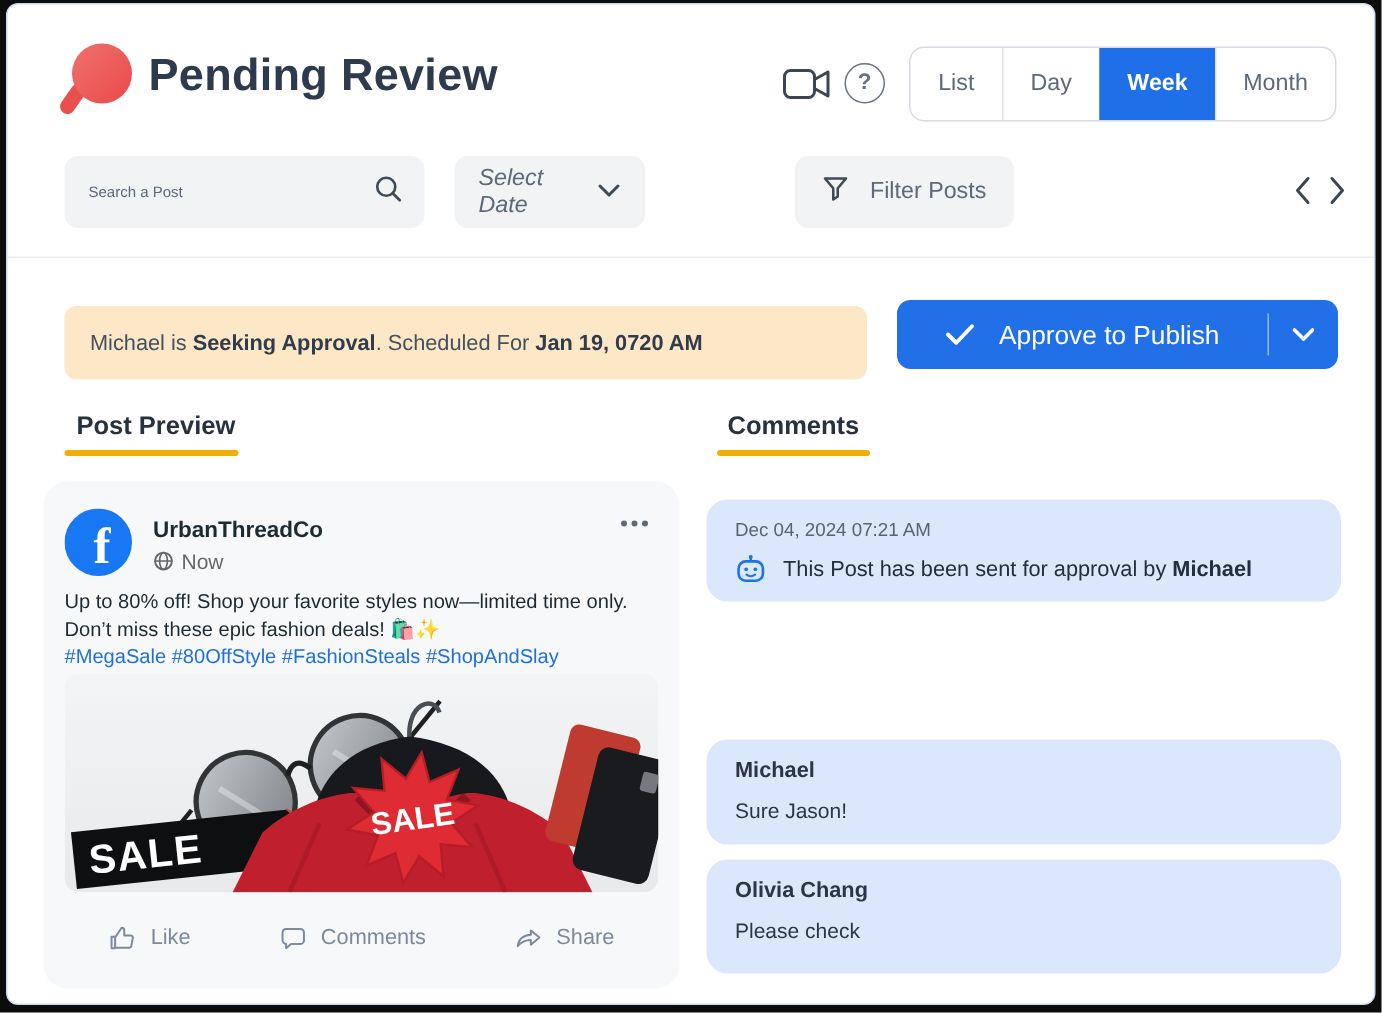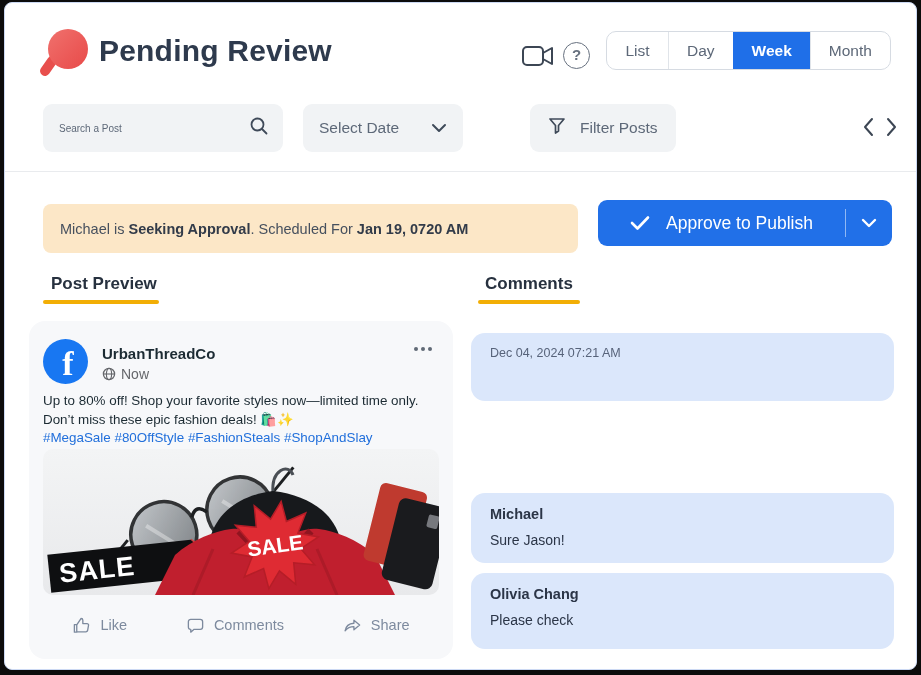--- a/index.html
+++ b/index.html
@@ -7,35 +7,35 @@
   body { background:#0c0c0c; font-family:"Liberation Sans", sans-serif; position:relative; overflow:hidden; }
   .card { position:absolute; left:4px; top:2px; width:913px; height:668px; background:#fff;
           border:1.5px solid #ccd9f3; border-radius:8px; overflow:hidden; }
 
   
   .app-icon { position:absolute; left:33px; top:22px; width:54px; height:56px; }
   .page-title { position:absolute; left:94px; top:31px; font-size:30px; font-weight:700; color:#2e3a4d; letter-spacing:.2px; }
   .video-icon { position:absolute; left:516px; top:40px; width:34px; height:26px; cursor:pointer; }
   .help-icon { position:absolute; left:558px; top:39px; width:27px; height:27px; border:1.7px solid #67717f;
                border-radius:50%; color:#67717f; font-size:15px; font-weight:700; text-align:center; line-height:24px; cursor:pointer; }
-  .segmented { position:absolute; left:601px; top:28px; height:39px; display:flex; border:1px solid #d6dbe2;
+  .segmented { position:absolute; left:601px; top:28px; height:50px; display:flex; border:1px solid #d6dbe2;
                border-radius:10px; overflow:hidden; background:#fff; }
   .seg { min-width:61px; padding:0 18px; display:flex; align-items:center; justify-content:center;
          font-size:15.5px; color:#5d6878; border-left:1px solid #e0e4e9; cursor:pointer; }
   .seg:first-child { border-left:none; }
   .seg.active { background:#1f6fe8; color:#fff; font-weight:700; border-left-color:#1f6fe8; }
 
   
   .tool-box { position:absolute; top:101px; height:48px; background:#f1f3f5; border-radius:9px;
               display:flex; align-items:center; color:#5d6878; font-size:15.5px; }
   .search-box { left:38px; width:240px; padding:0 14px 0 16px; }
   .search-box input { flex:1; border:none; background:transparent; outline:none; font-size:10px;
                       color:#3f4a59; font-family:inherit; }
   .search-box input::placeholder { color:#5d6878; opacity:1; }
-  .date-box { left:298px; width:160px; padding:18px 16px; justify-content:space-between; cursor:pointer; }
+  .date-box { left:298px; width:127px; padding:18px 16px; justify-content:space-between; cursor:pointer;font-style:italic; }
   .filter-box { left:477px; width:146px; padding:0 18px; gap:14px; cursor:pointer;margin-left:48px; }
   .pager { position:absolute; left:856px; top:113px; display:flex; gap:10px; }
   .pager svg { cursor:pointer; }
   .divider { position:absolute; left:0; right:0; top:168px; height:1px; background:#e9ebee; }
 
   
   .banner { position:absolute; left:38px; top:201px; width:535px; height:49px; background:#fce7c7;
             border-radius:8px; display:flex; align-items:center; padding:0 17px; font-size:14.5px; color:#46505e; white-space:pre-wrap; }
   .banner b { color:#323b49; }
   .approve-btn { position:absolute; left:593px; top:197px; width:294px; height:46px; background:#2170e8;
@@ -261,20 +261,31 @@
         <svg width="19" height="19" viewBox="0 0 20 20">
           <path d="M11.5 4.5 L17.5 9.5 L11.5 14.5 V11.2 C7 11.2 4.2 13 2.2 15.6 C3 10.6 6 7.9 11.5 7.6 Z" fill="none" stroke="#7d8a9e" stroke-width="1.4" stroke-linejoin="round"></path>
         </svg>
         <span>Share</span>
       </div>
     </div>
   </div>
 
   <div class="bubble blue" style="top:330px;height:68px;">
     <div class="bub-ts">Dec 04, 2024 07:21 AM</div>
+    <div class="bub-sysrow">
+      <svg width="21" height="21" viewBox="0 0 22 22">
+        <line x1="11" y1="2" x2="11" y2="5" stroke="#1a73e8" stroke-width="1.6"></line>
+        <circle cx="11" cy="2.4" r="1.4" fill="#1a73e8"></circle>
+        <rect x="2.5" y="5.5" width="17" height="13.5" rx="5" fill="none" stroke="#1a73e8" stroke-width="1.8"></rect>
+        <circle cx="7.8" cy="11" r="1.3" fill="#1a73e8"></circle>
+        <circle cx="14.2" cy="11" r="1.3" fill="#1a73e8"></circle>
+        <path d="M8 14.8 Q11 17 14 14.8" fill="none" stroke="#1a73e8" stroke-width="1.5" stroke-linecap="round"></path>
+      </svg>
+      <span><span>This Post has been sent for approval by </span><b>Michael</b></span>
+    </div>
   </div>
 
 
   <div class="bubble blue" style="top:490px;height:70px;">
     <div class="bub-name">Michael</div>
     <div class="bub-text">Sure Jason!</div>
   </div>
 
   <div class="bubble blue" style="top:570px;height:76px;">
     <div class="bub-name">Olivia Chang</div>

